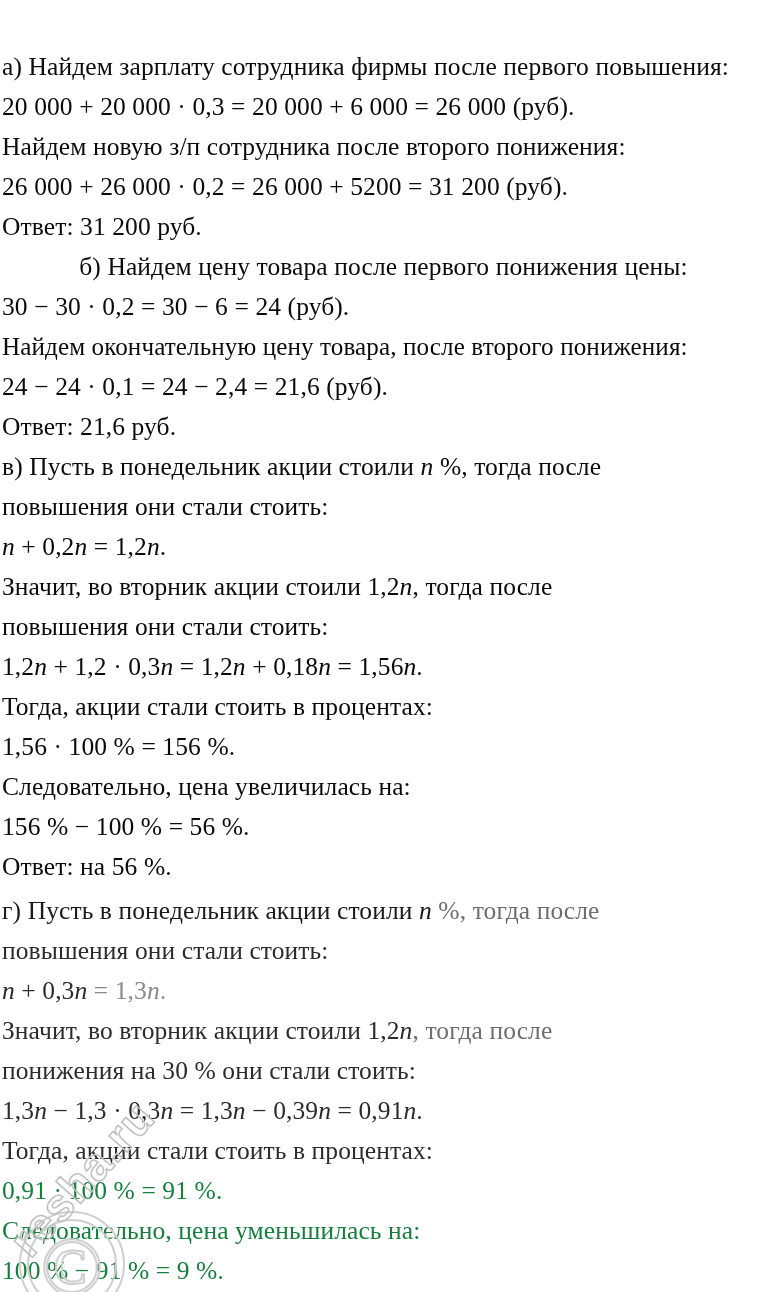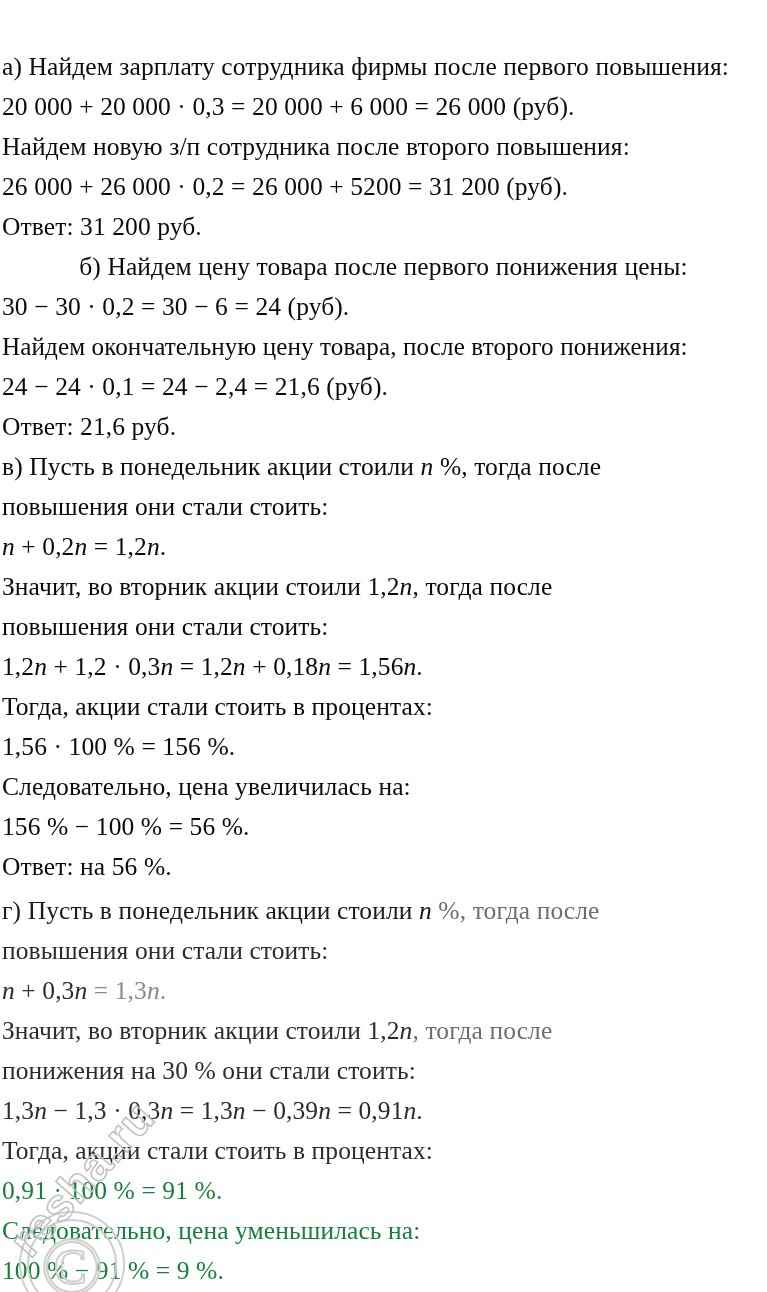--- a/index.html
+++ b/index.html
@@ -89,21 +89,21 @@
     stroke-width: 2;
   }
 </style>
 </head>
 <body>
 
 <div id="solution-sheet">
 
   <div class="line" style="top:4px;">а) Найдем зарплату сотрудника фирмы после первого повышения:</div>
   <div class="line" style="top:44px;">20 000 + 20 000 · 0,3 = 20 000 + 6 000 = 26 000 (руб).</div>
-  <div class="line" style="top:84px;">Найдем новую  з/п  сотрудника после второго повышения:</div>
+  <div class="line" style="top:84px;">Найдем новую  з/п  сотрудника после второго понижения:</div>
   <div class="line" style="top:124px;">26 000 + 26 000 · 0,2 = 26 000 + 5200 = 31 200 (руб).</div>
   <div class="line" style="top:164px;">Ответ: 31 200 руб.</div>
 
   <div class="line" style="top:204px;text-align:center;">б) Найдем цену товара после первого понижения цены:</div>
   <div class="line" style="top:244px;">30 − 30 · 0,2 = 30 − 6 = 24 (руб).</div>
   <div class="line fit" style="top:284px; transform:scaleX(0.985);">Найдем окончательную цену товара, после второго понижения:</div>
   <div class="line" style="top:324px;">24 − 24 · 0,1 = 24 − 2,4 = 21,6 (руб).</div>
   <div class="line" style="top:364px;">Ответ: 21,6 руб.</div>
 
   <div class="line" style="top:404px;"><span>в) Пусть в понедельник акции стоили </span><span class="var">n</span><span> %, тогда после</span></div>

